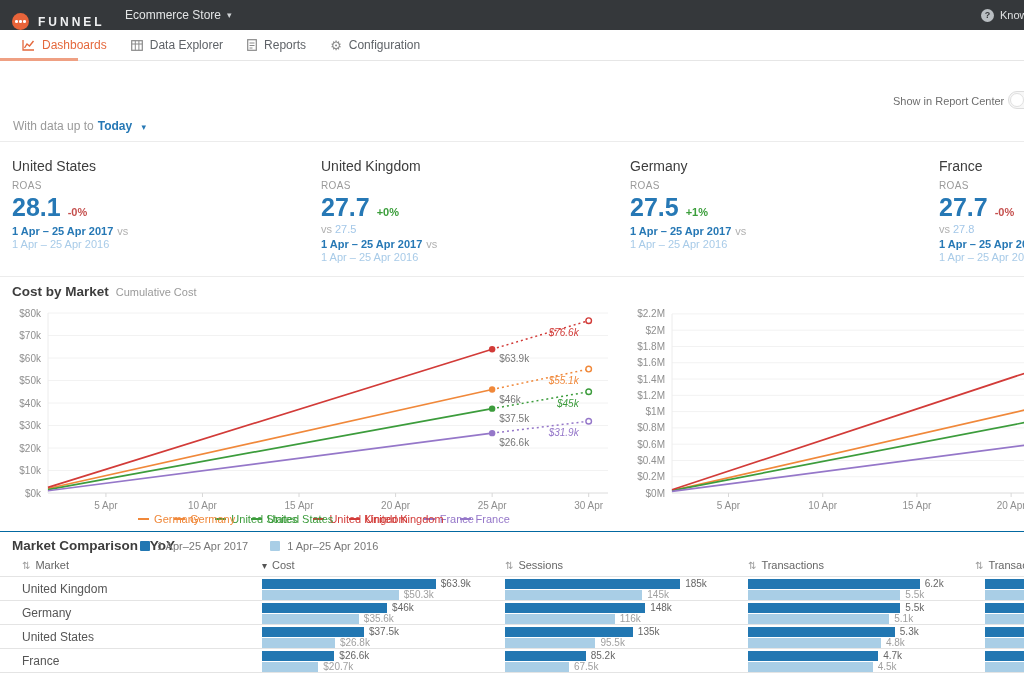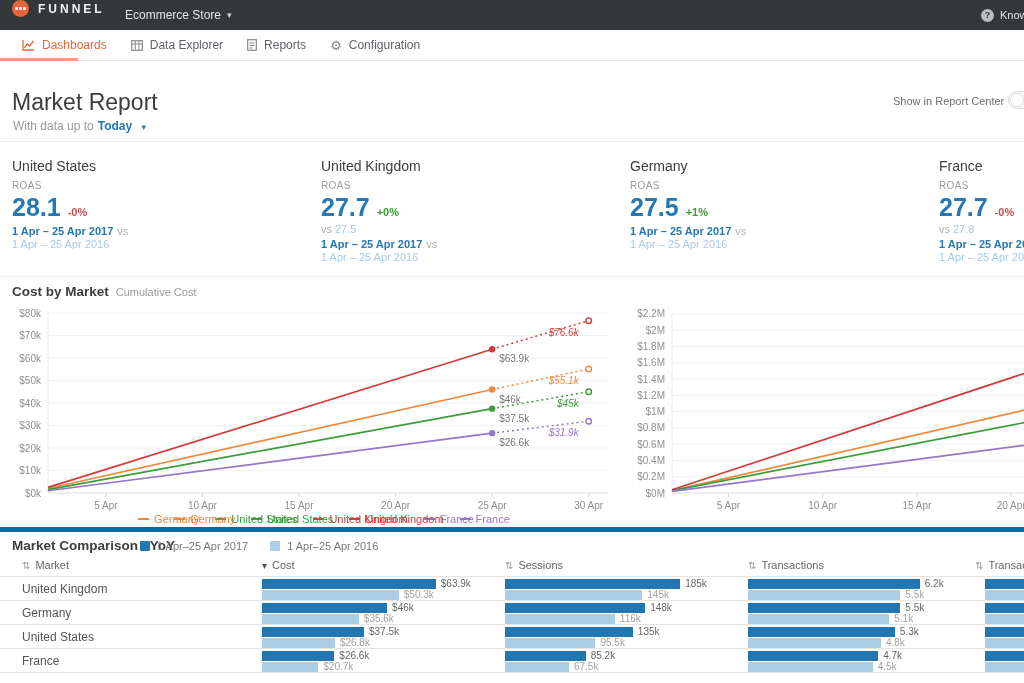--- a/index.html
+++ b/index.html
@@ -3,21 +3,21 @@
 <meta charset="utf-8">
 <style>
   * { margin:0; padding:0; box-sizing:border-box; }
   html,body { width:1024px; height:683px; overflow:hidden; background:#fff;
               font-family:"Liberation Sans", sans-serif; }
   .stage { position:relative; width:1024px; height:683px; background:#fff; }
   .abs { position:absolute; }
 
   
   .topbar { position:absolute; left:0; top:0; width:1024px; height:30px; background:#35383b;
-            display:flex; align-items:flex-start; }
+            display:flex; align-items:flex-end; }
   .brand { display:flex; align-items:center; margin-left:12px; }
   .logo-circle { width:17px; height:17px; border-radius:50%; background:#e8643a;
                  display:flex; align-items:center; justify-content:center; gap:1.5px; }
   .logo-circle i { width:2.5px; height:2.5px; border-radius:50%; background:#fff; display:block; }
   .brand-text { color:#f0f1f2; font-size:12px; font-weight:bold; letter-spacing:3px; margin-left:9px; }
   .account { position:absolute; left:125px; top:0; height:30px; display:flex; align-items:center;
              color:#e3e5e6; font-size:12px; cursor:pointer; }
   .caret { font-size:9px; margin-left:6px; color:#cfd2d4; }
   .help { position:absolute; left:981px; top:0; height:30px; display:flex; align-items:center;
           color:#dfe1e2; font-size:11px; white-space:nowrap; cursor:pointer; }
@@ -60,21 +60,21 @@
   .kpi .chg.neg { color:#c5504e; }
   .kpi .chg.pos { color:#3b9e3b; }
   .kpi .vsrow { font-size:11px; color:#b0b0b0; margin-top:1px; }
   .kpi .vsrow b { font-weight:normal; color:#a3c7e8; margin-left:3px; }
   .kpi .p1 { font-size:11px; color:#2678b5; font-weight:bold; margin-top:3px; }
   .kpi .p1 span { color:#b0b0b0; font-weight:normal; margin-left:4px; }
   .kpi .p2 { font-size:11px; color:#a8cbe8; margin-top:1px; }
 
   
   .charts { position:absolute; left:0; top:277px; width:1024px; height:255px; background:#fff;
-            border-bottom:5px solid #0369a1; }
+            border-bottom:1px solid #0369a1; }
   .ctitle { position:absolute; top:7px; font-size:13.5px; font-weight:bold; color:#3d3d3d; }
   .ctitle span { font-size:11px; font-weight:normal; color:#9a9a9a; margin-left:7px; }
   svg text { font-family:"Liberation Sans", sans-serif; }
   .legend { position:absolute; top:236px; display:flex; gap:16px; white-space:nowrap; }
   .legend .litem { display:flex; align-items:center; gap:5px; font-size:11px; cursor:pointer; }
   .legend .ldash { width:11px; height:2.5px; display:block; }
 
   
   .comp { position:absolute; left:0; top:532px; width:1024px; height:151px; background:#fff; }
   .comp-title { position:absolute; left:12px; top:6px; font-size:13.5px; font-weight:bold; color:#3d3d3d; }
@@ -153,21 +153,20 @@
       <span>Reports</span>
     </div>
     <div class="tab">
       <span style="color:#8a8a8a;font-size:13px;line-height:1;">⚙</span>
       <span>Configuration</span>
     </div>
   </div>
   <div class="tab-underline"></div>
 
   <div class="rheader">
-    <div class="rtitle">Market Report</div>
     <div class="rsub">
       <span>With data up to</span><span class="today">Today</span>
       <span class="caret">▾</span>
     </div>
     <div class="rc-label">Show in Report Center</div>
     <div class="toggle">
         <i></i>
       </div>
   </div>
 

